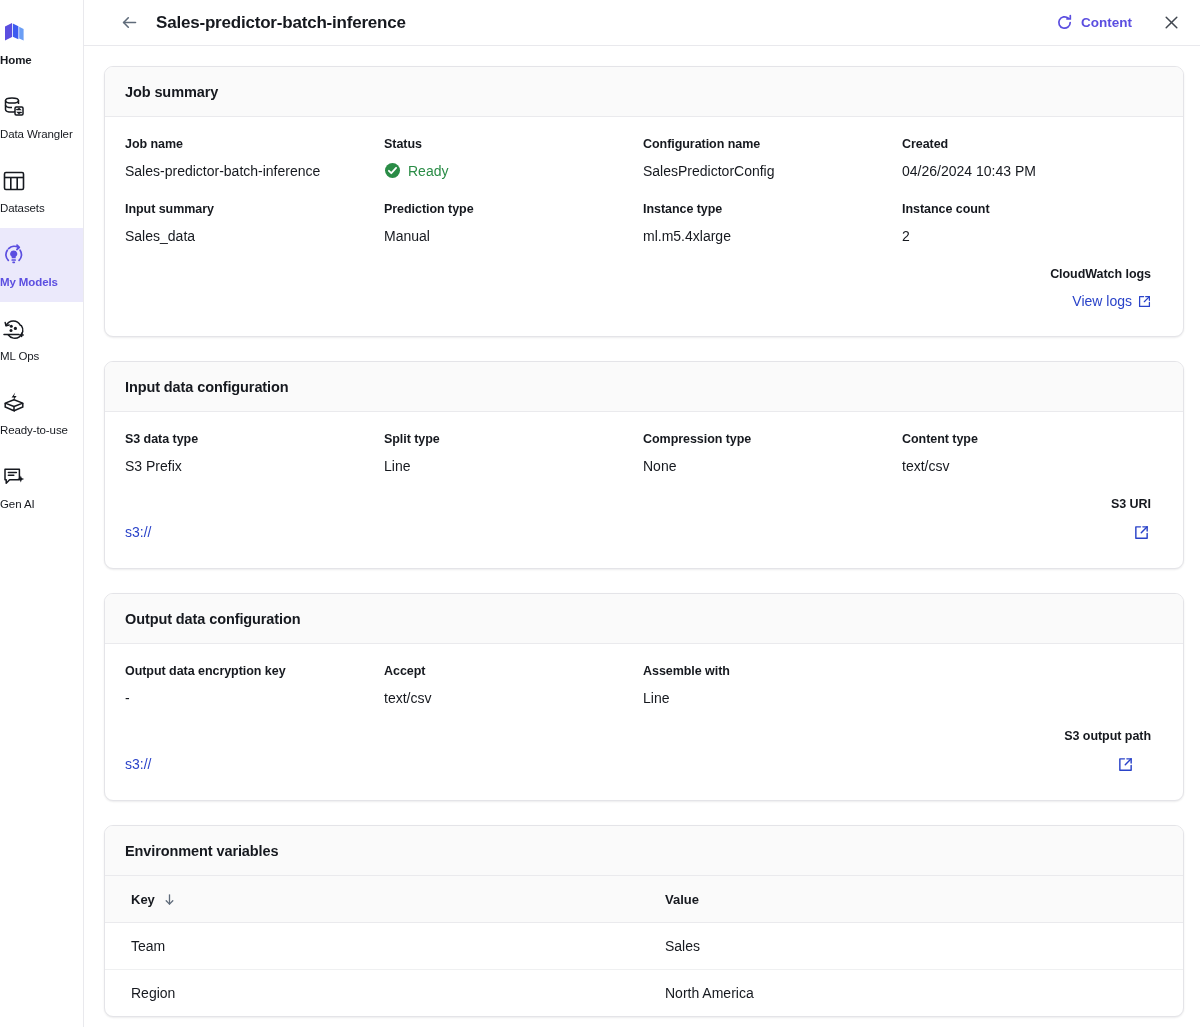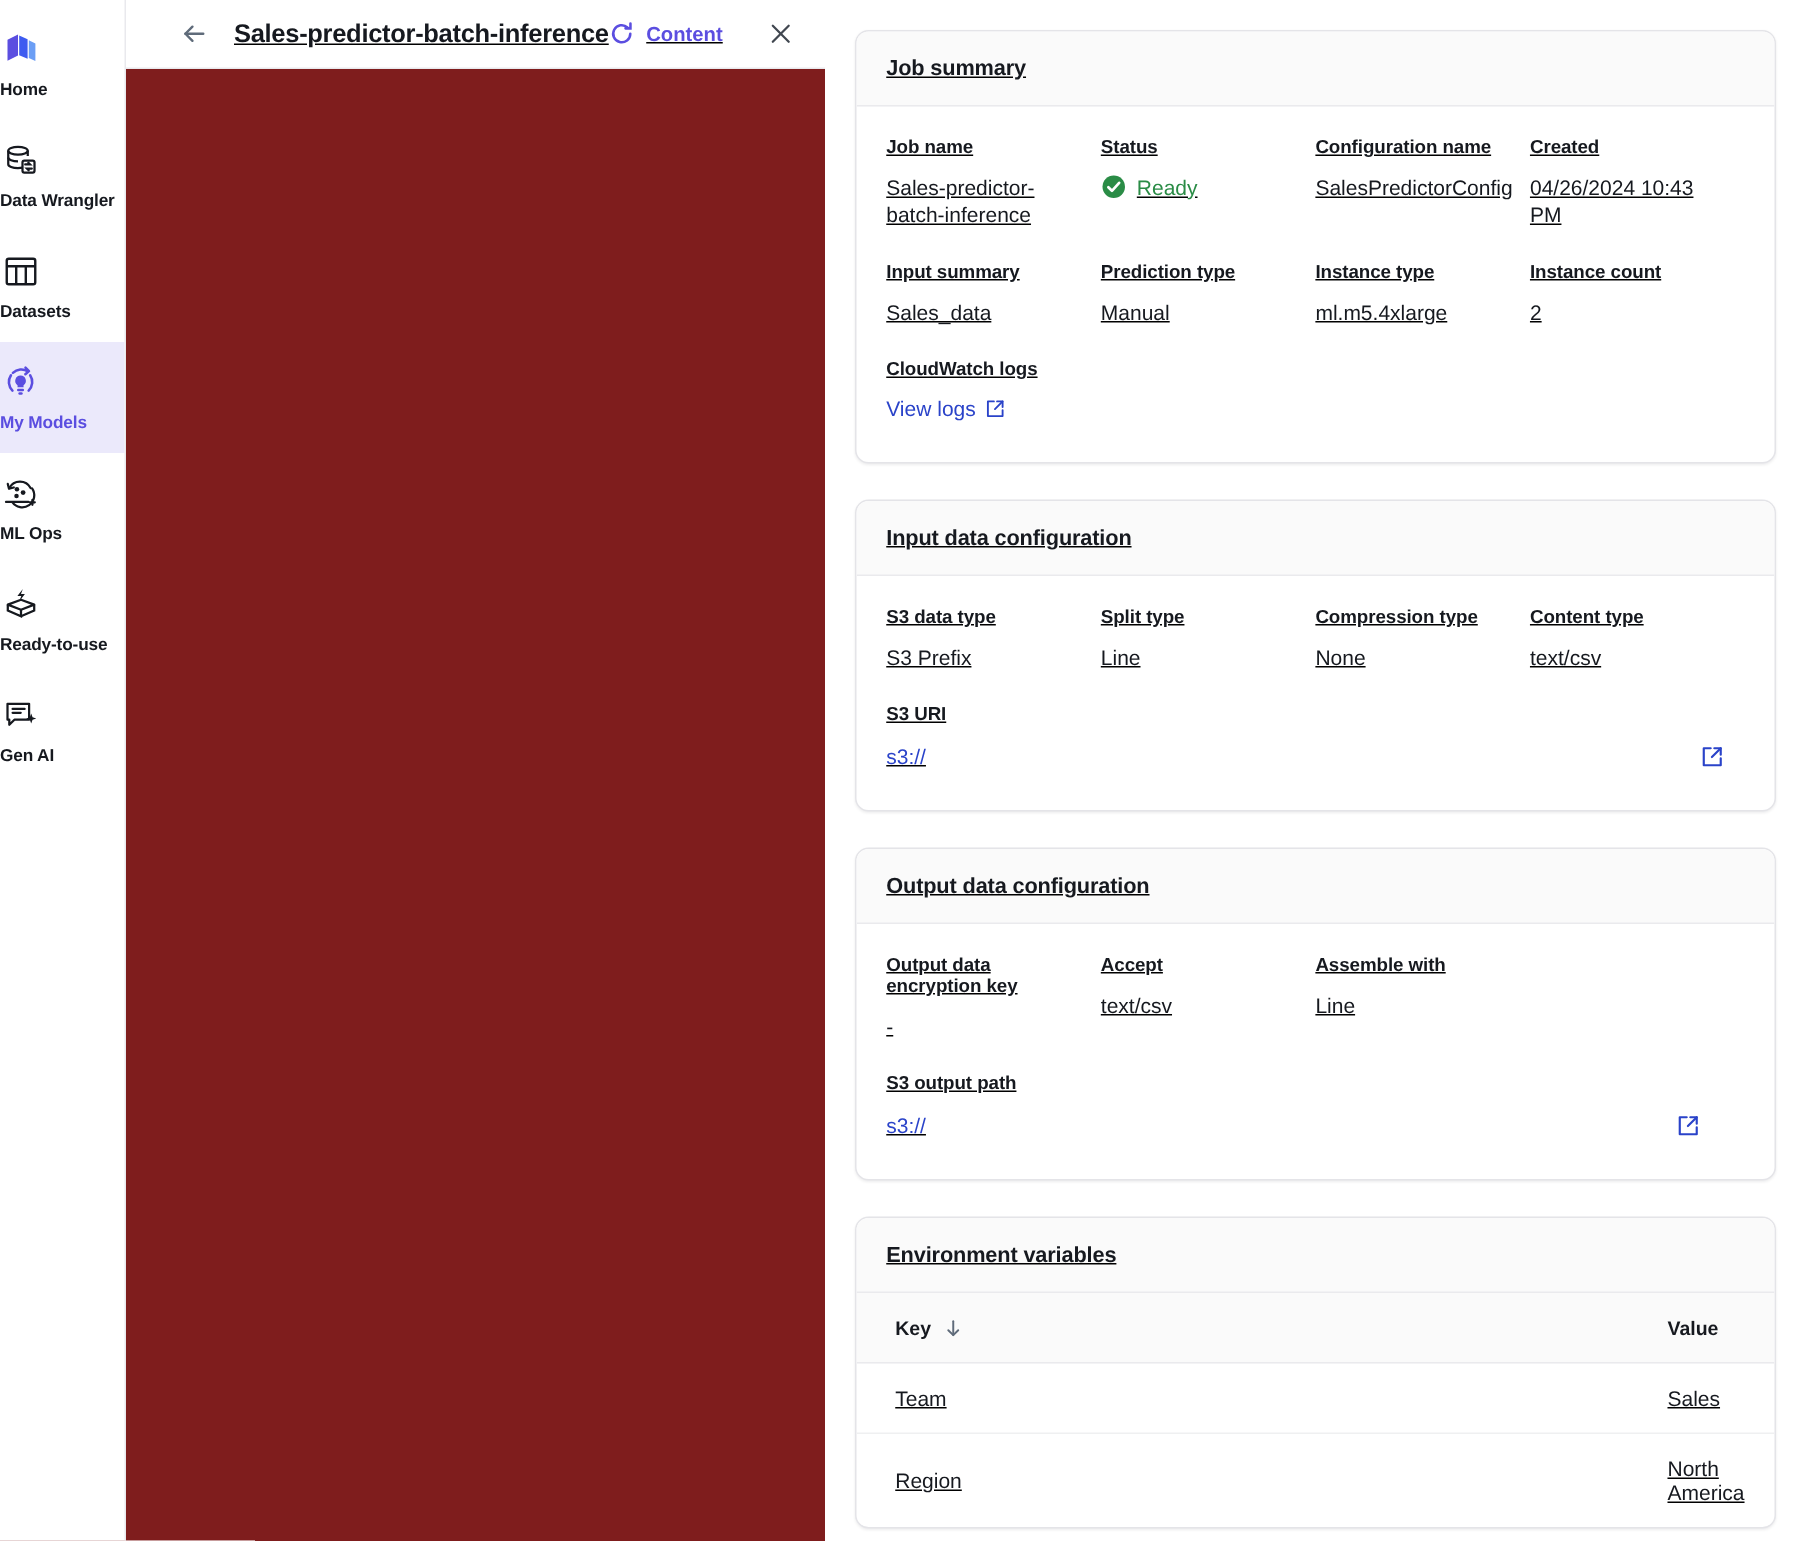--- a/index.html
+++ b/index.html
@@ -50,33 +50,33 @@
     height: 28px;
     display: flex;
     align-items: center;
     justify-content: center;
   }
   .nav-label {
     font-size: 11.5px;
     line-height: 13px;
     text-align: center;
     color: #16191f;
-    font-weight: bold;
+    font-weight: normal;
     letter-spacing: -0.1px;
   }
   .nav-item.home .nav-label { font-weight: bold; }
 
   
   .main {
     flex: 1;
     height: 1027px;
-    background: #7f1d1d;
-    display: flex;
+    background: #fef9c3;
+    display: flex;
+    flex-direction: column;
     overflow: hidden;
-    text-decoration: underline;
   }
 
   .topbar {
     height: 46px;
     min-height: 46px;
     border-bottom: 1px solid #e9e9ed;
     display: flex;
     align-items: center;
     padding: 0 18px 0 34px;
     background: #ffffff;
@@ -142,21 +142,21 @@
     font-weight: bold;
     color: #16191f;
     letter-spacing: -0.1px;
   }
   .card-body { padding: 20px 20px 26px 20px; }
 
   .grid-row {
     display: flex;
     margin-bottom: 22px;
   }
-  .grid-row:last-child { margin-bottom: 0; }
+  .grid-row:last-child { margin-bottom: 0; text-align: right; }
   .field {
     width: 259px;
     min-width: 0;
     padding-right: 12px;
   }
   .field-label {
     font-size: 12.5px;
     font-weight: bold;
     color: #16191f;
     margin-bottom: 11px;

